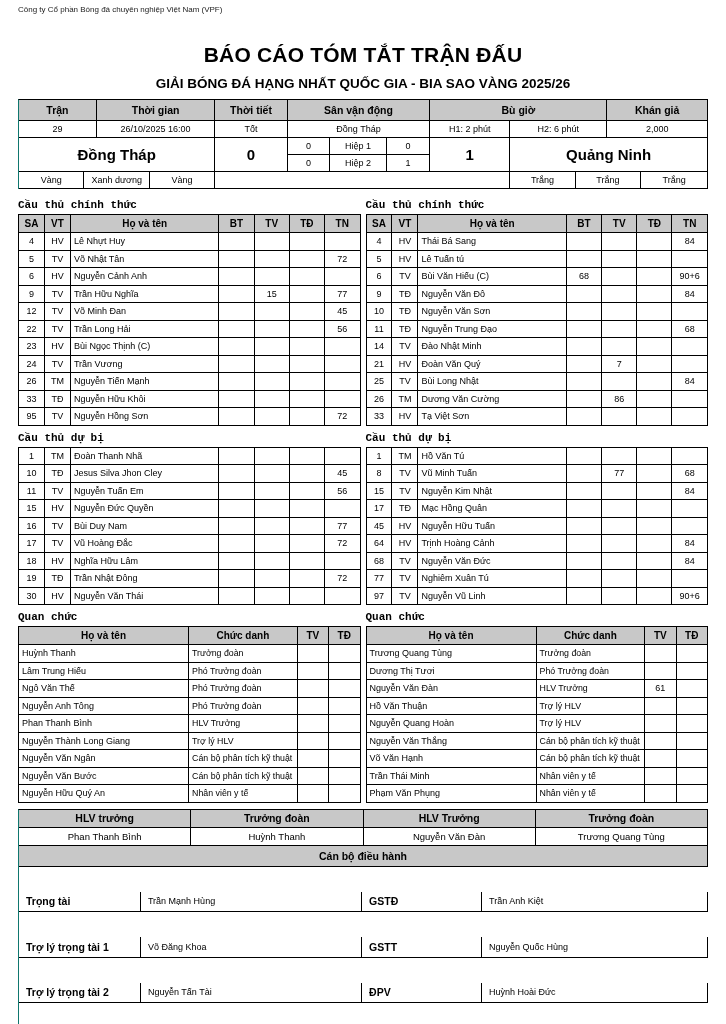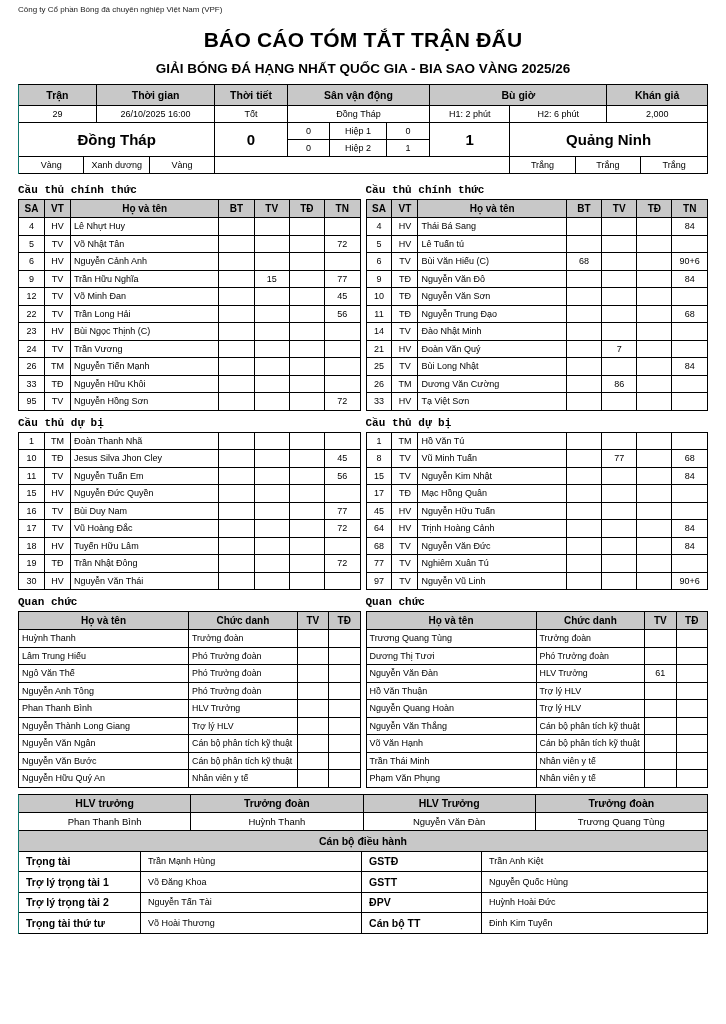--- a/index.html
+++ b/index.html
@@ -1,19 +1,19 @@
 <!DOCTYPE html>
 <html><head>
 <meta charset="utf-8">
 <style>
   html,body{margin:0;padding:0;background:#fff;}
   body{width:726px;height:1024px;font-family:"Liberation Sans",sans-serif;color:#000;overflow:hidden;}
   .page{box-sizing:border-box;width:726px;height:820px;padding:5px 18px 0 18px;background:#fff;}
   .company{font-size:8px;line-height:10px;color:#222;}
-  .title{text-align:center;font-size:21px;font-weight:bold;margin-top:13px;letter-spacing:.2px;}
+  .title{text-align:center;font-size:21px;font-weight:bold;margin-top:28px;letter-spacing:.2px;}
   .subtitle{text-align:center;font-size:13.5px;font-weight:bold;margin-top:9px;}
 
   
   .tbl{border-top:1px solid #000;border-left:1px solid #0f766e;box-sizing:border-box;}
   .frow{display:flex;}
   .fc{box-sizing:border-box;border-right:1px solid #000;border-bottom:1px solid #000;
       display:flex;align-items:center;justify-content:center;text-align:center;
       font-size:9px;min-height:17px;padding:0 2px;overflow:hidden;white-space:nowrap;}
   .hd{background:#c8c8c8;font-weight:bold;font-size:10.5px;min-height:21px;}
 
@@ -43,21 +43,21 @@
   table.ptable td:nth-child(3){text-align:left;}
   table.otable td:nth-child(1),table.otable td:nth-child(2){text-align:left;}
   table.otable td:nth-child(2){font-size:8.8px;}
 
   
   .bottom{margin-top:6px;}
   .lw{width:25%}
   .lrow .fc{min-height:18px;}
   .lname{font-size:9.5px;}
   .cbhd{width:100%;}
-  .rrow .fc{min-height:20.5px;justify-content:flex-start;text-align:left;padding-left:7px;}
+  .rrow .fc{min-height:20.5px;justify-content:flex-start;text-align:left;padding-left:7px;margin-top:25px;}
   .rl1{width:17.7%}.rn1{width:32.1%}.rl2{width:17.4%}.rn2{width:32.8%}
   .rlab{font-weight:bold;font-size:10.5px;}
   .rname{font-size:9px;}
 </style>
 </head>
 <body>
 
 <div class="page">
 
   <div class="company">Công ty Cổ phần Bóng đá chuyên nghiệp Việt Nam (VPF)</div>
@@ -300,21 +300,21 @@
               <td>TV</td>
               <td>Vũ Hoàng Đắc</td>
               <td></td>
               <td></td>
               <td></td>
               <td>72</td>
             </tr>
             <tr>
               <td>18</td>
               <td>HV</td>
-              <td>Tuyến Hữu Lâm</td>
+              <td>Nghĩa Hữu Lâm</td>
               <td></td>
               <td></td>
               <td></td>
               <td></td>
             </tr>
             <tr>
               <td>19</td>
               <td>TĐ</td>
               <td>Trần Nhật Đông</td>
               <td></td>

